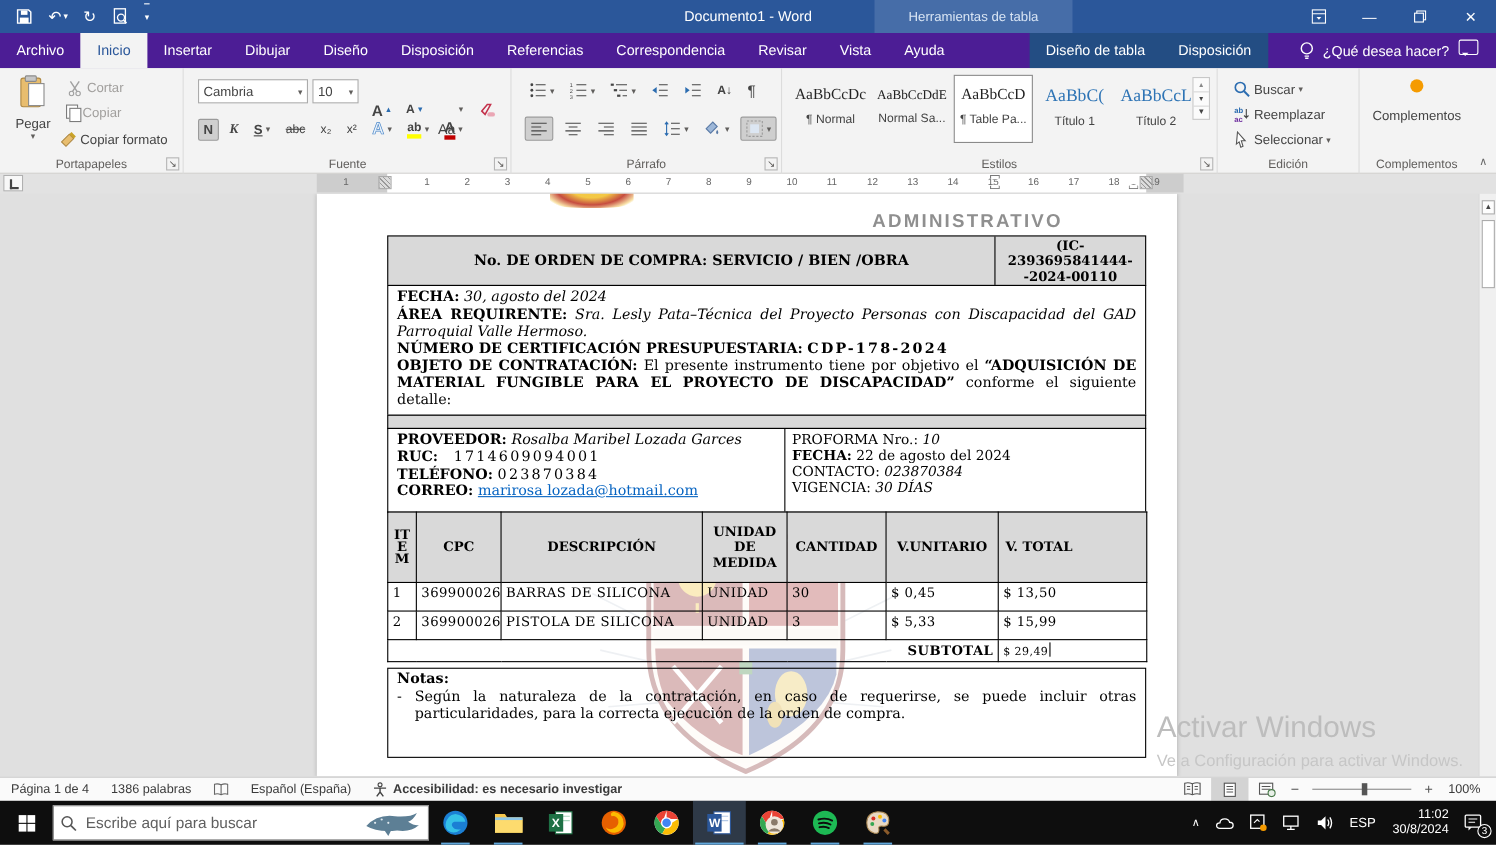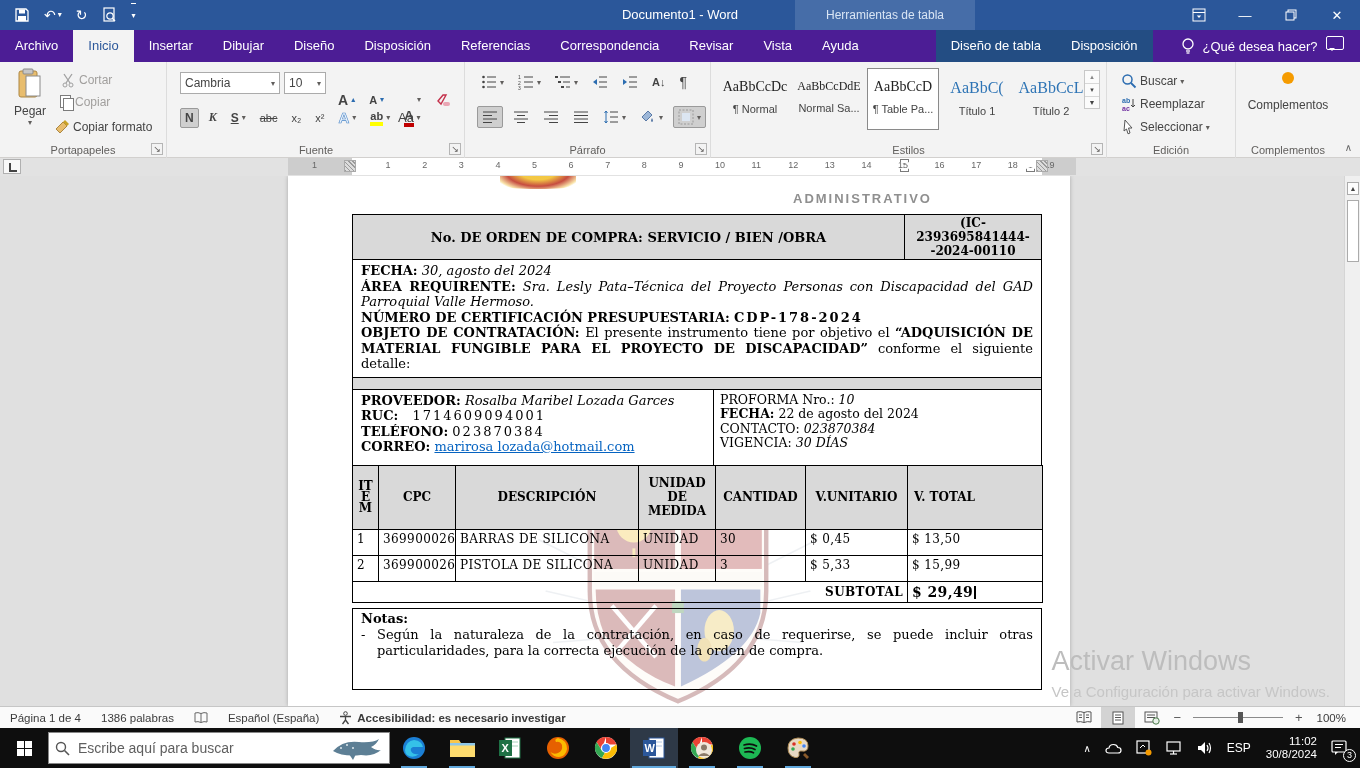--- a/index.html
+++ b/index.html
@@ -57,21 +57,21 @@
   .ind-bot { clip-path:polygon(50% 0,100% 40%,100% 100%,0 100%,0 40%); }
   #tab-selector { position:absolute; left:3px; top:159px; width:18px; height:15px; background:#f8f8f8; border:1px solid #b0b0b0; }
   #tab-selector::after { content:""; position:absolute; left:5px; top:3px; width:6px; height:7px; border-left:2px solid #444; border-bottom:2px solid #444; }
   #vruler { position:absolute; left:3px; top:178px; width:14px; height:80px; background:#e8e8e8; }
   #vruler i { display:block; width:5px; height:1px; background:#888; margin:14px auto 0; }
 
   
   #docarea { position:absolute; top:176px; left:0; width:1360px; height:530px; background:#e0e0e0; overflow:hidden; }
   #page { position:absolute; left:288px; top:0; width:782px; height:530px; background:#fff; box-shadow:0 0 4px rgba(0,0,0,.25); font-family:"DejaVu Serif",serif; color:#000; }
   #partial-crest { position:absolute; left:212px; top:0; width:76px; height:13px; background:radial-gradient(ellipse at 50% -40%, #f2c230 35%, #c0392b 60%, #f8e0a0 80%, transparent 85%); border-radius:0 0 40% 40%; opacity:.9; }
-  #admin-label { position:absolute; left:505px; top:15px; font-family:"Liberation Sans",sans-serif; font-size:13px; font-weight:bold; letter-spacing:2px; color:#8f8f8f; }
+  #admin-label { position:absolute; left:505px; top:15px; font-family:"Liberation Sans",sans-serif; font-size:17px; font-weight:bold; letter-spacing:2px; color:#8f8f8f; }
   #watermark { position:absolute; left:230px; top:290px; width:320px; height:250px; opacity:.30; z-index:0; }
   #doc-table { position:absolute; left:64px; top:39px; width:690px; z-index:1; }
   .brd { border:1px solid #000; margin-top:-1px; }
   #doc-title-row { height:46px; text-align:center; font-size:27px; font-weight:bold; letter-spacing:1px; line-height:44px; background:#fff; }
   #order-row { display:flex; height:46px; background:#d9d9d9; }
   #order-left { width:552px; border-right:1px solid #000; display:flex; align-items:center; justify-content:center; text-align:center; font-weight:bold; font-size:13px; padding:0 40px; }
   #order-right { flex:1; display:flex; flex-direction:column; align-items:center; justify-content:center; font-weight:bold; font-size:12px; line-height:14px; }
   #details { padding:3px 8px 5px; font-size:13px; line-height:15.5px; background:#fff; text-align:justify; }
   .dlabel { font-weight:bold; }
   .ital { font-style:italic; }
@@ -81,21 +81,21 @@
   #prov-left { width:361px; border-right:1px solid #000; padding:3px 8px; font-size:13px; line-height:15.5px; }
   #prov-right { flex:1; padding:3px 6px; font-size:12.5px; line-height:14.5px; }
   .email { color:#0563c1; text-decoration:underline; }
   table.items { border-collapse:collapse; width:690px; table-layout:fixed; margin-top:-1px; font-size:12px; }
   table.items th, table.items td { border:1px solid #000; padding:2px 4px; }
   table.items th { background:#d9d9d9; font-size:12px; font-weight:bold; text-align:center; vertical-align:middle; height:64px; }
   th.vertical { word-break:break-all; line-height:11px; font-size:11px; padding:2px 7px; }
   table.items td { height:26px; vertical-align:top; letter-spacing:.4px; background:transparent; }
   tr.strow td { height:20px; vertical-align:middle; }
   td.stlabel { border-right:none; border-top:none; text-align:right; font-weight:bold; padding-right:8px; letter-spacing:.5px; }
-  td.stval { font-weight:bold; font-size:14px; }
+  td.stval { font-weight:normal; font-size:10px; }
   .caret { display:inline-block; width:1.5px; height:13px; background:#000; vertical-align:-2px; margin-left:1px; }
   #notas { margin-top:5px; padding:2px 8px 30px; font-size:13px; line-height:16px; background:transparent; }
   #notas .nline { display:flex; gap:8px; text-align:justify; }
   #notas .dash { flex:0 0 8px; }
 
   
   #scrollbar { position:absolute; right:0; top:0; width:16px; height:530px; background:#f0f0f0; border-left:1px solid #d5d5d5; }
   #sb-up { position:absolute; top:6px; left:2px; width:12px; height:13px; background:#fdfdfd; border:1px solid #ababab; font-size:7px; text-align:center; line-height:12px; color:#444; }
   #sb-thumb { position:absolute; top:24px; left:2px; width:12px; height:62px; background:#fff; border:1px solid #ababab; }
 

